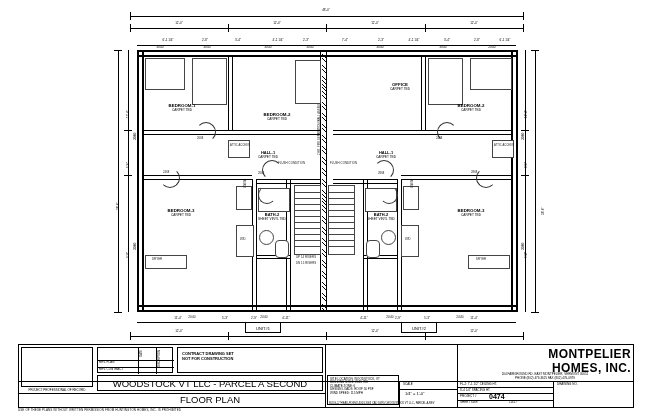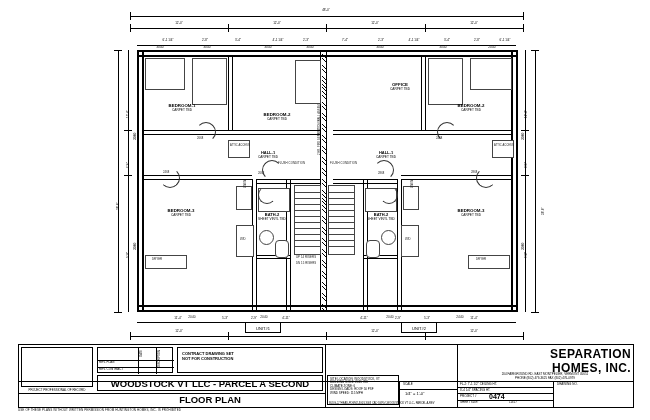--- a/index.html
+++ b/index.html
@@ -20,21 +20,21 @@
   .dim{position:absolute;font-size:3px;white-space:nowrap;transform:translateX(-50%);}
   .dimv{position:absolute;font-size:3px;white-space:nowrap;transform-origin:left top;transform:rotate(-90deg);}
 
   
   #tb{position:absolute;left:18px;top:344px;width:614px;height:62px;border:1px solid #000;}
   .cell{position:absolute;box-sizing:border-box;}
   .b{border:1px solid #000;}
   .tcenter{text-align:center;}
   .tiny{font-size:3px;line-height:1.2;}
   .small{font-size:4px;}
-  .big{font-size:9.5px;font-weight:bold;}
+  .big{font-size:9.5px;font-weight:normal;}
 
   .swing{position:absolute;border:1px solid #333;border-radius:50%;}
   .hatch{position:absolute;background:repeating-linear-gradient(45deg,#000 0 0.5px,transparent 0.5px 2.6px);}
   .wht{position:absolute;background:#fff;border:1px solid #444;}
   .stair{position:absolute;border:1px solid #444;background:#fff;}
   .stair div{position:absolute;left:0;right:0;height:0;border-top:1px solid #444;}
 </style>
 </head>
 <body>
 
@@ -335,21 +335,21 @@
 
     <div class="cell b" style="left:308px;top:30px;width:72px;height:30px;padding:1.5px 2px;">
       <div class="tiny">SITE LOCATION: WOODSTOCK, VT</div>
       <div class="tiny">BUILDING CODE: 2015 IRC</div>
       <div class="tiny">CLIMATE ZONE: 6</div>
       <div class="tiny">DESIGN LOADS: ROOF 50 PSF</div>
       <div class="tiny">WIND SPEED: 115 MPH</div>
     </div>
 
     <div class="cell" style="left:440px;top:2px;width:172px;height:26px;">
-      <div style="font-size:12px;font-weight:bold;letter-spacing:.4px;text-align:right;">SEPARATION</div>
+      <div style="font-size:12px;font-weight:bold;letter-spacing:.4px;text-align:right;">MONTPELIER</div>
       <div style="font-size:12px;font-weight:bold;letter-spacing:.4px;text-align:right;">HOMES, INC.</div>
     </div>
     <div class="cell tiny" style="left:440px;top:28px;width:172px;text-align:center;">204 FAIRGROUND RD. EAST MONTPELIER, VERMONT 05651</div>
     <div class="cell tiny" style="left:440px;top:32px;width:172px;text-align:center;">PHONE (802) 479-3625   FAX (802) 476-0979</div>
 
     <div class="ln h" style="left:0;top:36px;width:614px;"></div>
     <div class="ln v" style="left:438px;top:0;height:62px;"></div>
     <div class="ln v" style="left:306px;top:0;height:62px;"></div>
     <div class="ln v" style="left:534px;top:36px;height:26px;"></div>
     <div class="ln h" style="left:438px;top:48px;width:96px;"></div>

